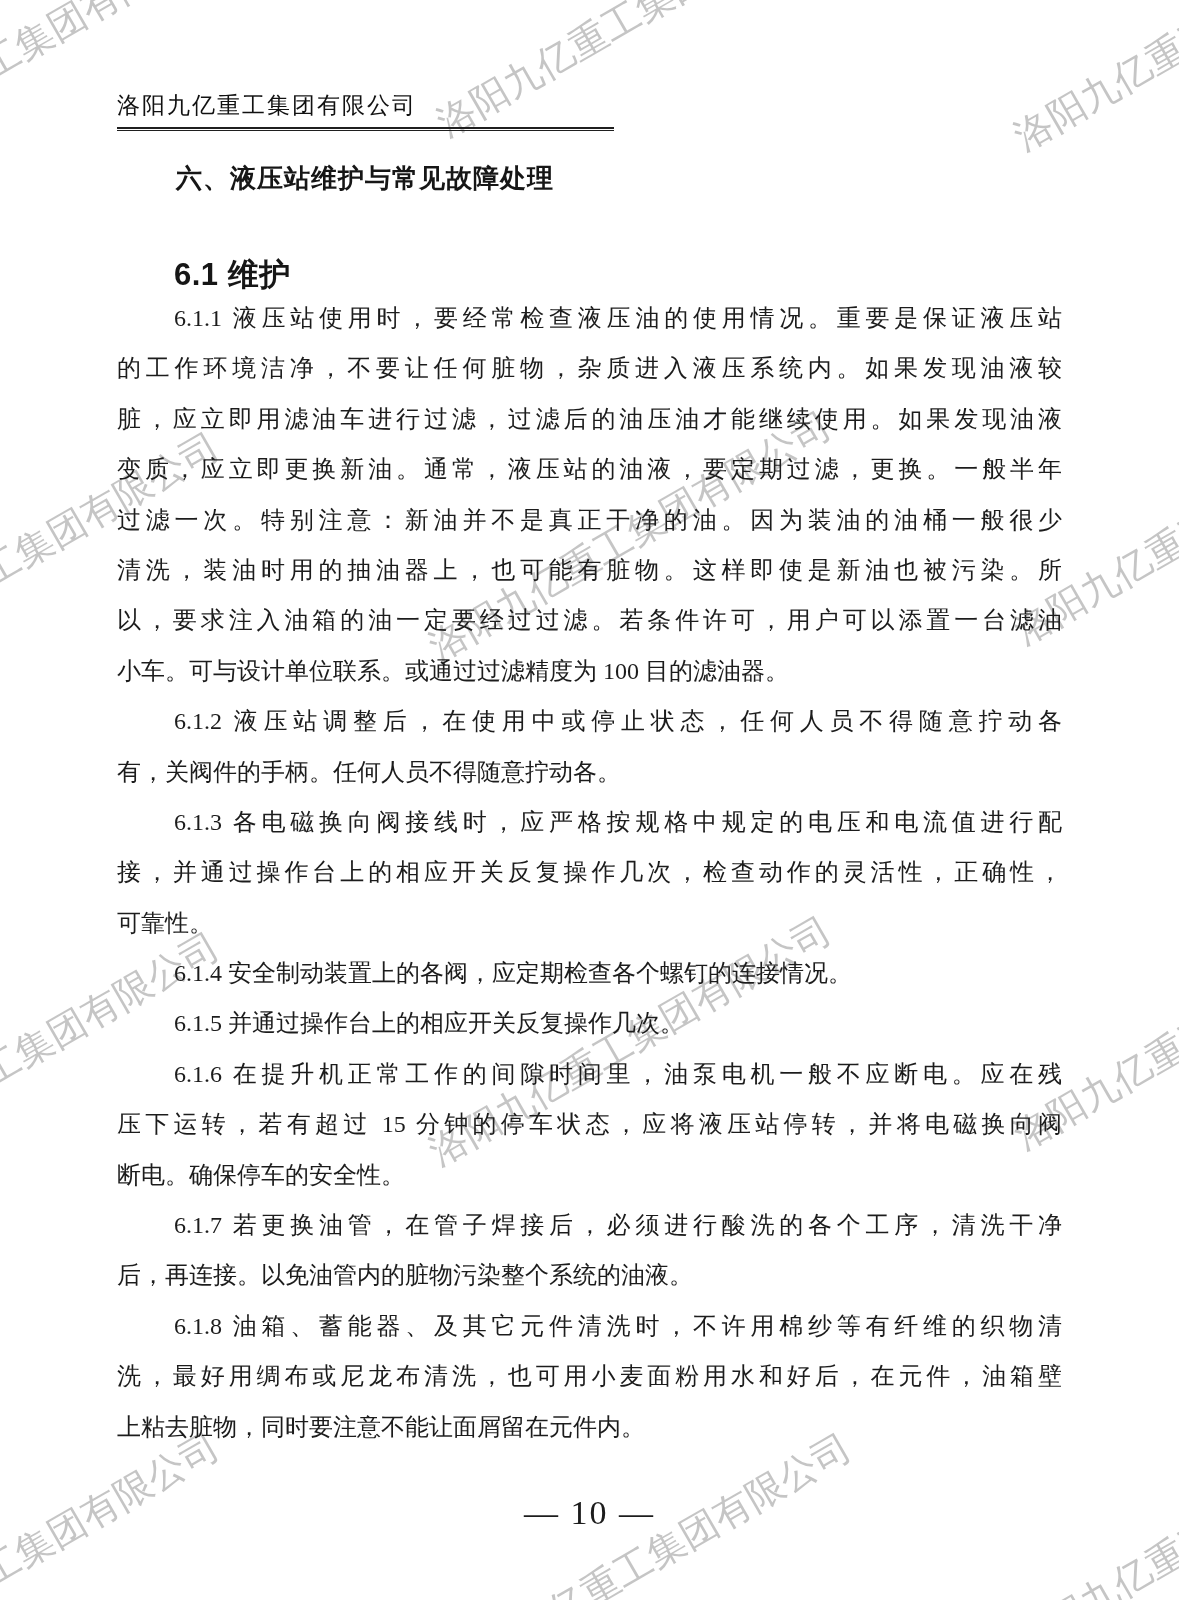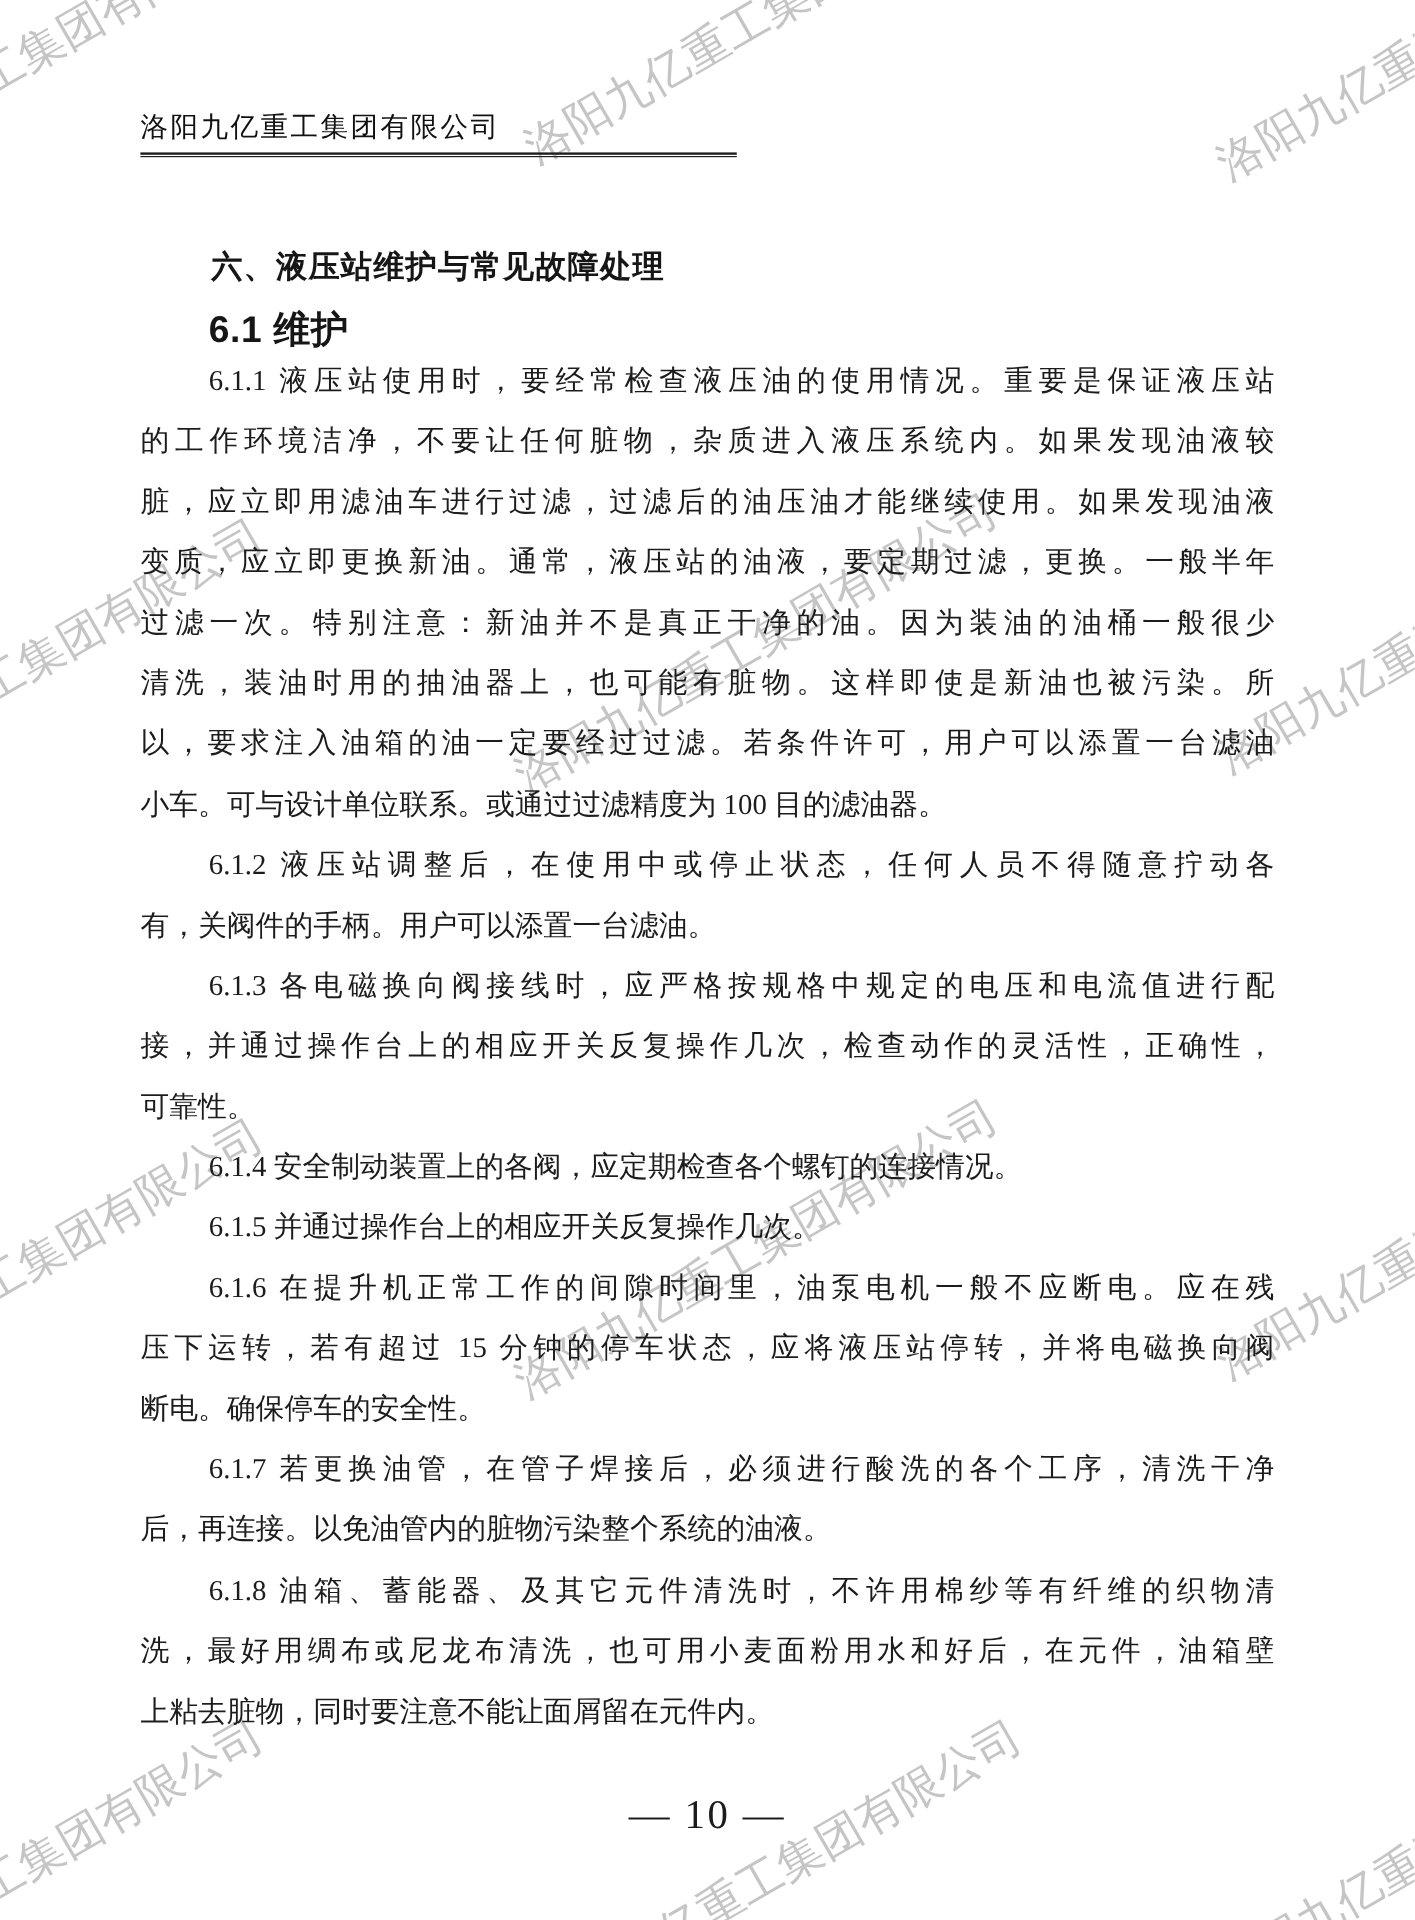--- a/index.html
+++ b/index.html
@@ -66,21 +66,20 @@
 
   .doc-title {
     position: absolute;
     left: 176px;
     top: 161px;
     font-size: 26px;
     font-weight: 700;
     letter-spacing: 1px;
     color: #161616;
     font-family: "Liberation Sans", "DejaVu Sans", sans-serif;
-    margin-top: 44px;
   }
 
   .section-heading {
     position: absolute;
     left: 174px;
     top: 254px;
     font-size: 31px;
     font-weight: 700;
     letter-spacing: 0.5px;
     color: #161616;
@@ -156,21 +155,21 @@
     <div class="body-lines">
         <div class="line indent just">6.1.1 液压站使用时，要经常检查液压油的使用情况。重要是保证液压站</div>
         <div class="line just">的工作环境洁净，不要让任何脏物，杂质进入液压系统内。如果发现油液较</div>
         <div class="line just">脏，应立即用滤油车进行过滤，过滤后的油压油才能继续使用。如果发现油液</div>
         <div class="line just">变质，应立即更换新油。通常，液压站的油液，要定期过滤，更换。一般半年</div>
         <div class="line just">过滤一次。特别注意：新油并不是真正干净的油。因为装油的油桶一般很少</div>
         <div class="line just">清洗，装油时用的抽油器上，也可能有脏物。这样即使是新油也被污染。所</div>
         <div class="line just">以，要求注入油箱的油一定要经过过滤。若条件许可，用户可以添置一台滤油</div>
         <div class="line">小车。可与设计单位联系。或通过过滤精度为 100 目的滤油器。</div>
         <div class="line indent just">6.1.2 液压站调整后，在使用中或停止状态，任何人员不得随意拧动各</div>
-        <div class="line">有，关阀件的手柄。用户可以添置一台滤油。</div>
+        <div class="line">有，关阀件的手柄。任何人员不得随意拧动各。</div>
         <div class="line indent just">6.1.3 各电磁换向阀接线时，应严格按规格中规定的电压和电流值进行配</div>
         <div class="line just">接，并通过操作台上的相应开关反复操作几次，检查动作的灵活性，正确性，</div>
         <div class="line">可靠性。</div>
         <div class="line indent">6.1.4 安全制动装置上的各阀，应定期检查各个螺钉的连接情况。</div>
         <div class="line indent">6.1.5 并通过操作台上的相应开关反复操作几次。</div>
         <div class="line indent just">6.1.6 在提升机正常工作的间隙时间里，油泵电机一般不应断电。应在残</div>
         <div class="line just">压下运转，若有超过 15 分钟的停车状态，应将液压站停转，并将电磁换向阀</div>
         <div class="line">断电。确保停车的安全性。</div>
         <div class="line indent just">6.1.7 若更换油管，在管子焊接后，必须进行酸洗的各个工序，清洗干净</div>
         <div class="line">后，再连接。以免油管内的脏物污染整个系统的油液。</div>

